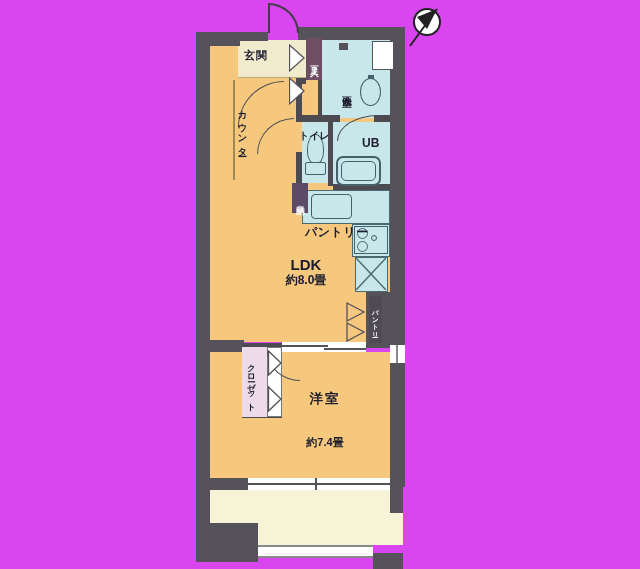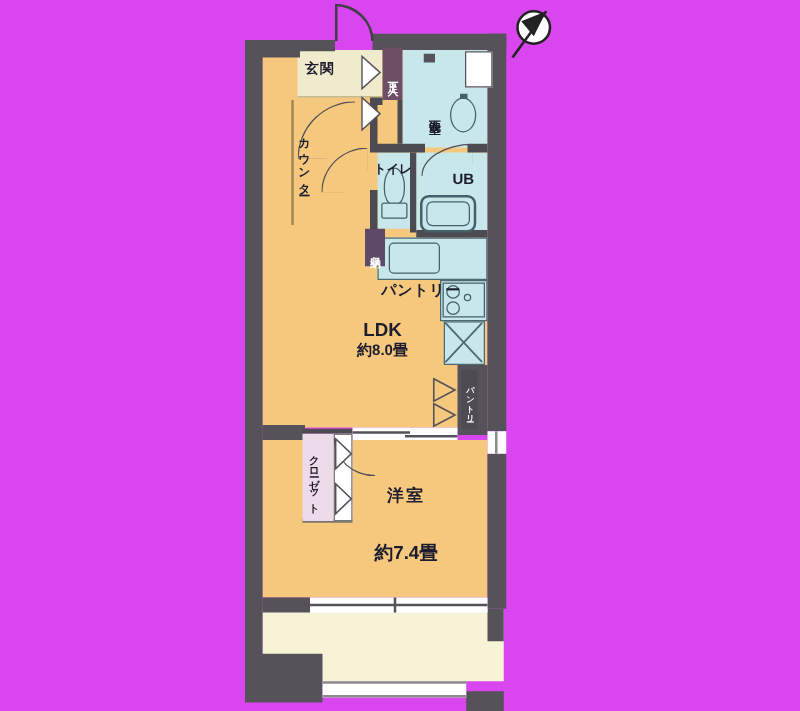--- a/index.html
+++ b/index.html
@@ -147,16 +147,16 @@
   <div class="lbl" style="left:305px;top:226px;font-size:12px;letter-spacing:.5px;">パントリー</div>
   <div class="lbl ctr" style="left:260px;top:252px;width:92px;height:40px;">
     <span style="font-size:15px;">LDK</span>
     <span style="font-size:12px;text-align:right;">約8.0畳</span>
   </div>
   <div class="lbl vtext" style="left:235px;top:92px;width:14px;height:72px;font-size:9.5px;">カウンター</div>
   <div class="lbl vtext wlbl" style="left:369px;top:297px;width:13px;height:45px;font-size:6.5px;letter-spacing:0;">パントリー</div>
   <div class="lbl vtext" style="left:244px;top:349px;width:14px;height:66px;font-size:8.5px;letter-spacing:0;">クローゼット</div>
   <div class="lbl ctr" style="left:280px;top:402px;width:90px;height:36px;">
     <span style="font-size:13.5px;letter-spacing:2px;">洋室</span>
-    <span style="font-size:15px;margin-top:30px;">約7.4畳</span>
+    <span style="font-size:11px;margin-top:30px;">約7.4畳</span>
   </div>
 
 </div>
 
 </body></html>

